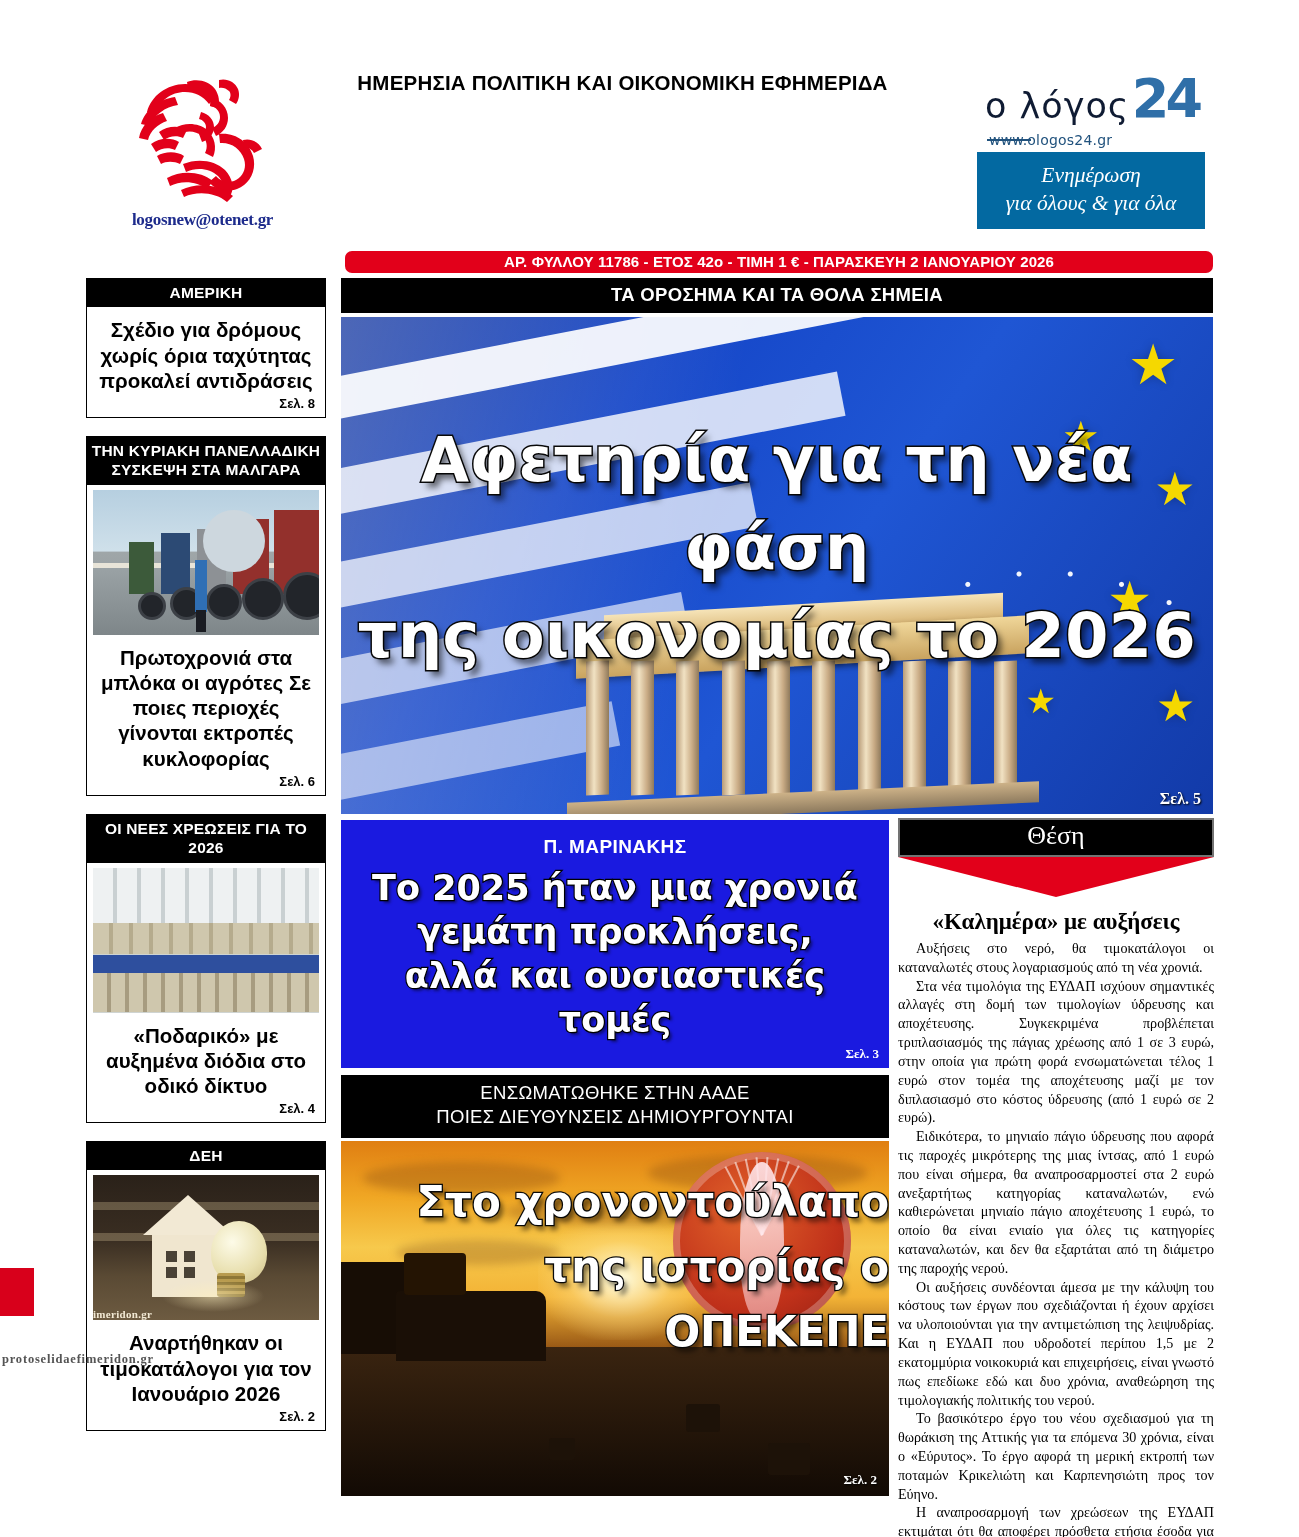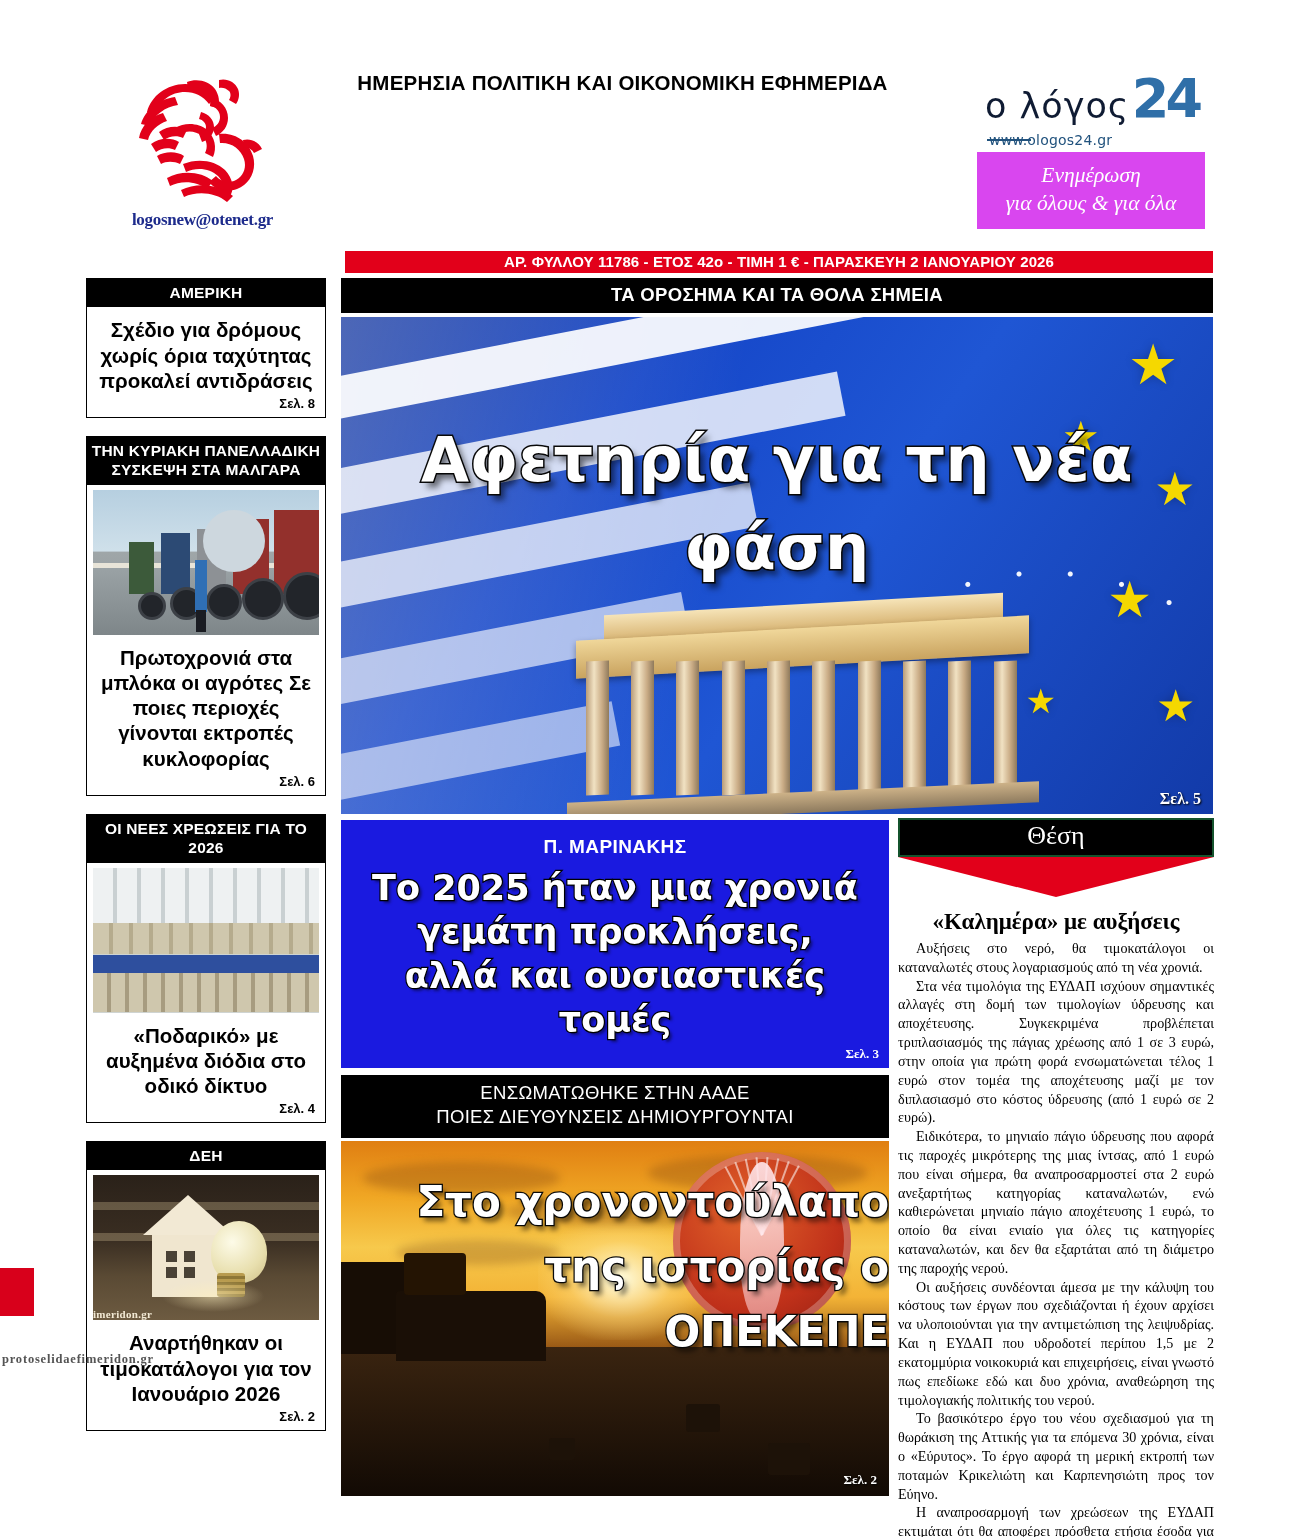--- a/index.html
+++ b/index.html
@@ -108,21 +108,21 @@
     color: #21527d;
     letter-spacing: 0.2px;
   }
   .brandlogo-rule {
     position: absolute;
     left: 10px; bottom: 9px;
     width: 44px; height: 2px;
     background: #21527d;
   }
   .brandslogan {
-    background: #d946ef;
+    background: #0369a1;
     color: #fff;
     text-align: center;
     font-family: "Liberation Serif", serif;
     font-style: italic;
     font-size: 21.5px;
     line-height: 1.28;
     padding: 10px 6px 12px;
     margin-top: 2px;
   }
 
@@ -133,20 +133,21 @@
     width: 868px;
     height: 22px;
     background: #e2001a;
     color: #fff;
     font-family: "Liberation Sans", sans-serif;
     font-weight: bold;
     font-size: 15px;
     line-height: 22px;
     text-align: center;
     letter-spacing: 0.1px;
+    border-radius: 7px;
   }
 
   
   .sidebar {
     position: absolute;
     left: 86px; top: 278px;
     width: 240px;
   }
   .side-card {
     border: 1.5px solid #000;
@@ -473,21 +474,21 @@
     left: 898px; top: 818px;
     width: 316px;
   }
   .thesi-bar {
     background: #000;
     color: #fff;
     text-align: center;
     font-family: "Liberation Serif", serif;
     font-size: 26px;
     padding: 1px 0 4px;
-    border: 2px solid #14532d;
+    border: 2px solid #737373;
   }
   .thesi-arrow {
     width: 0; height: 0;
     margin: 0 auto;
     border-left: 158px solid transparent;
     border-right: 158px solid transparent;
     border-top: 40px solid #e2001a;
   }
   .ed-title {
     text-align: center;
@@ -688,20 +689,21 @@
       <div class="colum" style="left:52%;"></div>
       <div class="colum" style="left:62%;"></div>
       <div class="colum" style="left:72%;"></div>
       <div class="colum" style="left:82%;"></div>
       <div class="colum" style="left:92%;"></div>
       <div class="base"></div>
     </div>
 
     <div class="hero-headline">
       <div>Αφετηρία για τη νέα φάση</div>
+      <div>της οικονομίας το 2026</div>
     </div>
     <div class="hero-page">Σελ. 5</div>
   </div>
 
   <div class="bluebox">
     <div class="kicker">Π. ΜΑΡΙΝΑΚΗΣ</div>
     <div class="bighead">
       <div>Το 2025 ήταν μια χρονιά</div>
       <div>γεμάτη προκλήσεις,</div>
       <div>αλλά και ουσιαστικές τομές</div>

